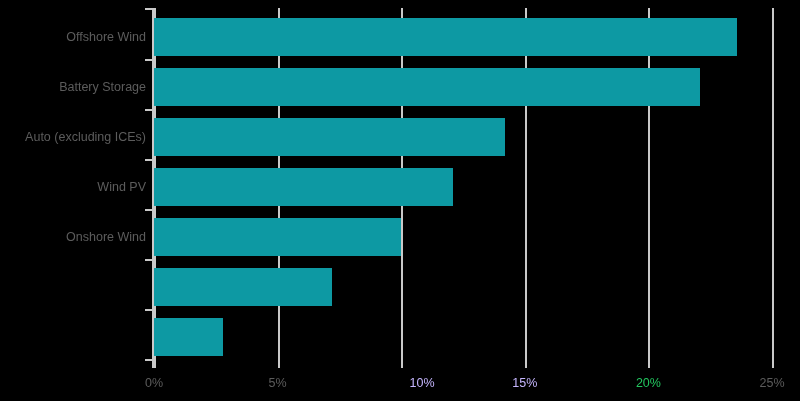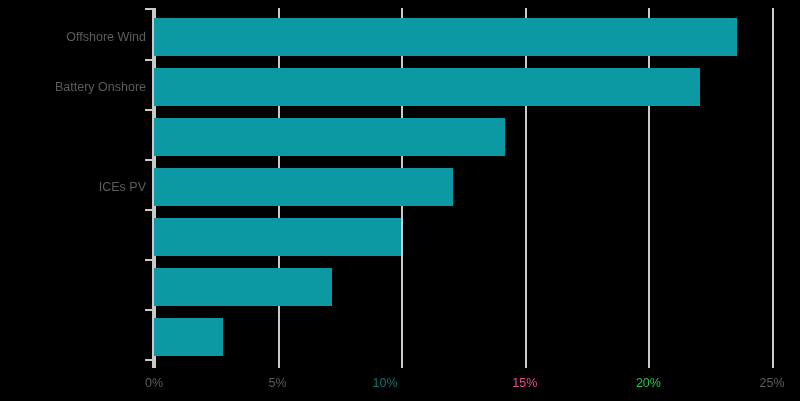--- a/index.html
+++ b/index.html
@@ -117,24 +117,26 @@
   <div class="y-tick" style="top:59px"></div>
   <div class="y-tick" style="top:109px"></div>
   <div class="y-tick" style="top:159px"></div>
   <div class="y-tick" style="top:209px"></div>
   <div class="y-tick" style="top:259px"></div>
   <div class="y-tick" style="top:309px"></div>
   <div class="y-tick" style="top:359px"></div>
 
   <div class="cat-labels-col">
     <div class="cat-label" style="top:22px">Offshore Wind</div>
-    <div class="cat-label" style="top:72px">Battery Onshore</div>
-    <div class="cat-label" style="top:172px">ICEs PV</div>
+    <div class="cat-label" style="top:72px">Battery Storage</div>
+    <div class="cat-label" style="top:122px">Auto (excluding ICEs)</div>
+    <div class="cat-label" style="top:172px">Wind PV</div>
+    <div class="cat-label" style="top:222px">Onshore Wind</div>
   </div>
 
   <div class="x-tick-label" style="left: 154px; color: rgb(92, 92, 92);">0%</div>
   <div class="x-tick-label" style="left: 277.6px; color: rgb(92, 92, 92);">5%</div>
-  <div class="x-tick-label" style="left: 385px; color: #0f766e;">10%</div>
-  <div class="x-tick-label" style="left: 524.8px; color: #ec4899;">15%</div>
+  <div class="x-tick-label" style="left: 422px; color: #c4b5fd;">10%</div>
+  <div class="x-tick-label" style="left: 524.8px; color: #c4b5fd;">15%</div>
   <div class="x-tick-label" style="left: 648.4px; color: #22c55e;">20%</div>
   <div class="x-tick-label" style="left: 772px; color: rgb(92, 92, 92);">25%</div>
 
 </div>
 
 </body></html>

